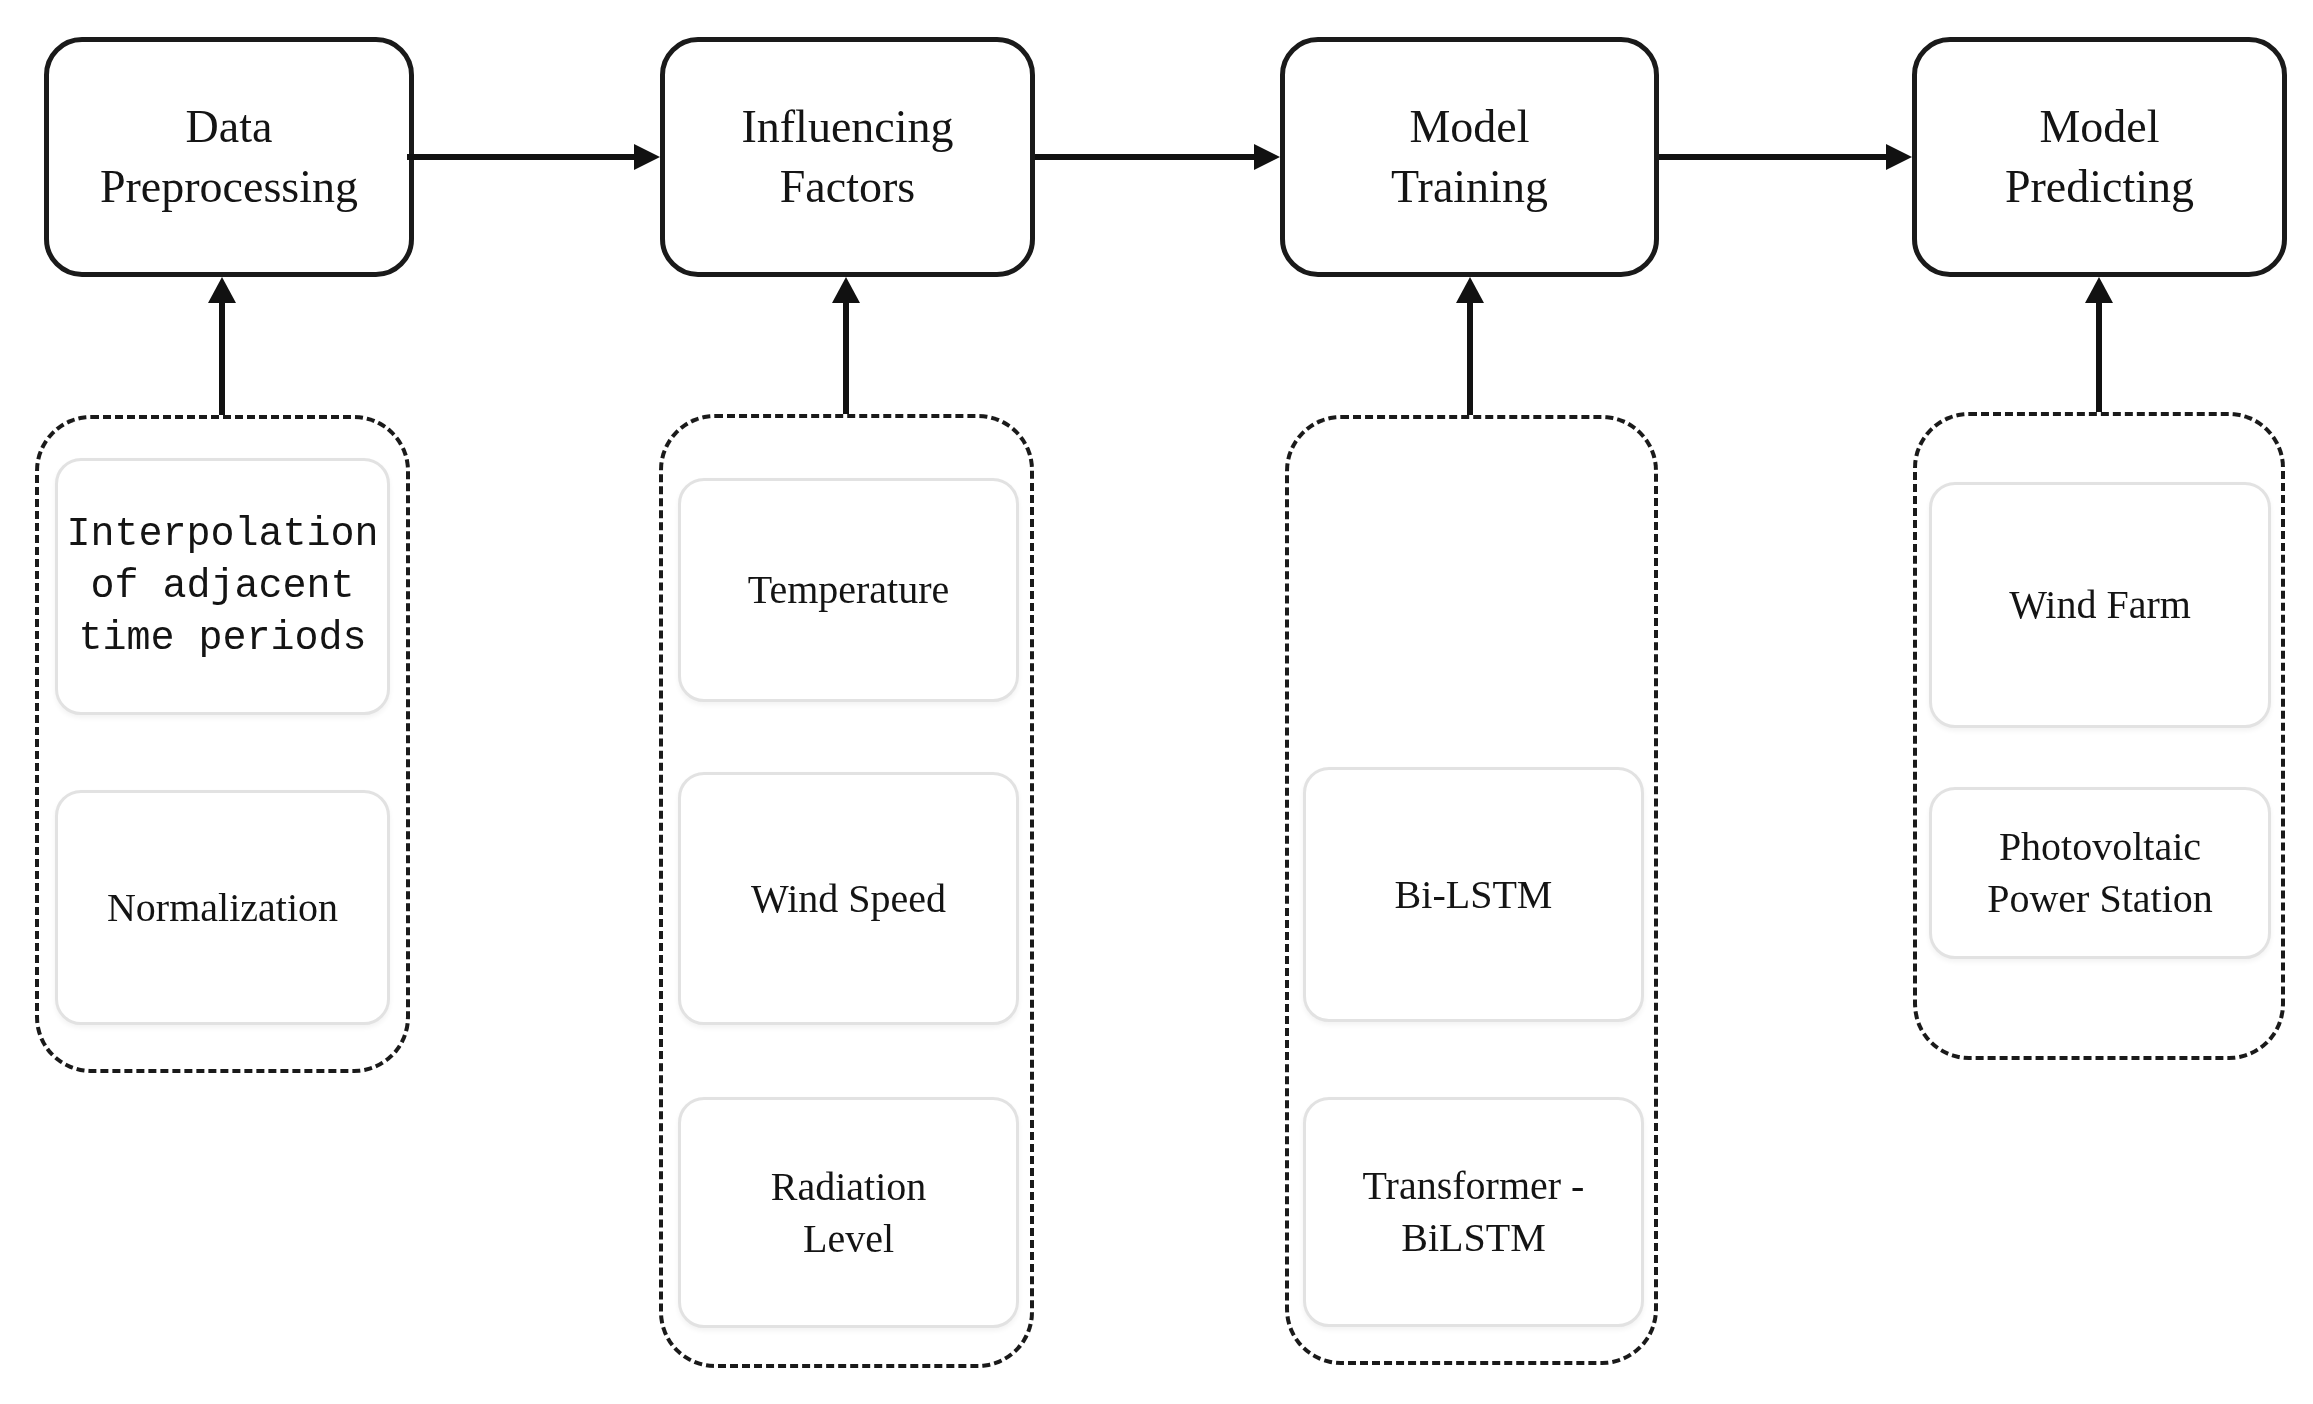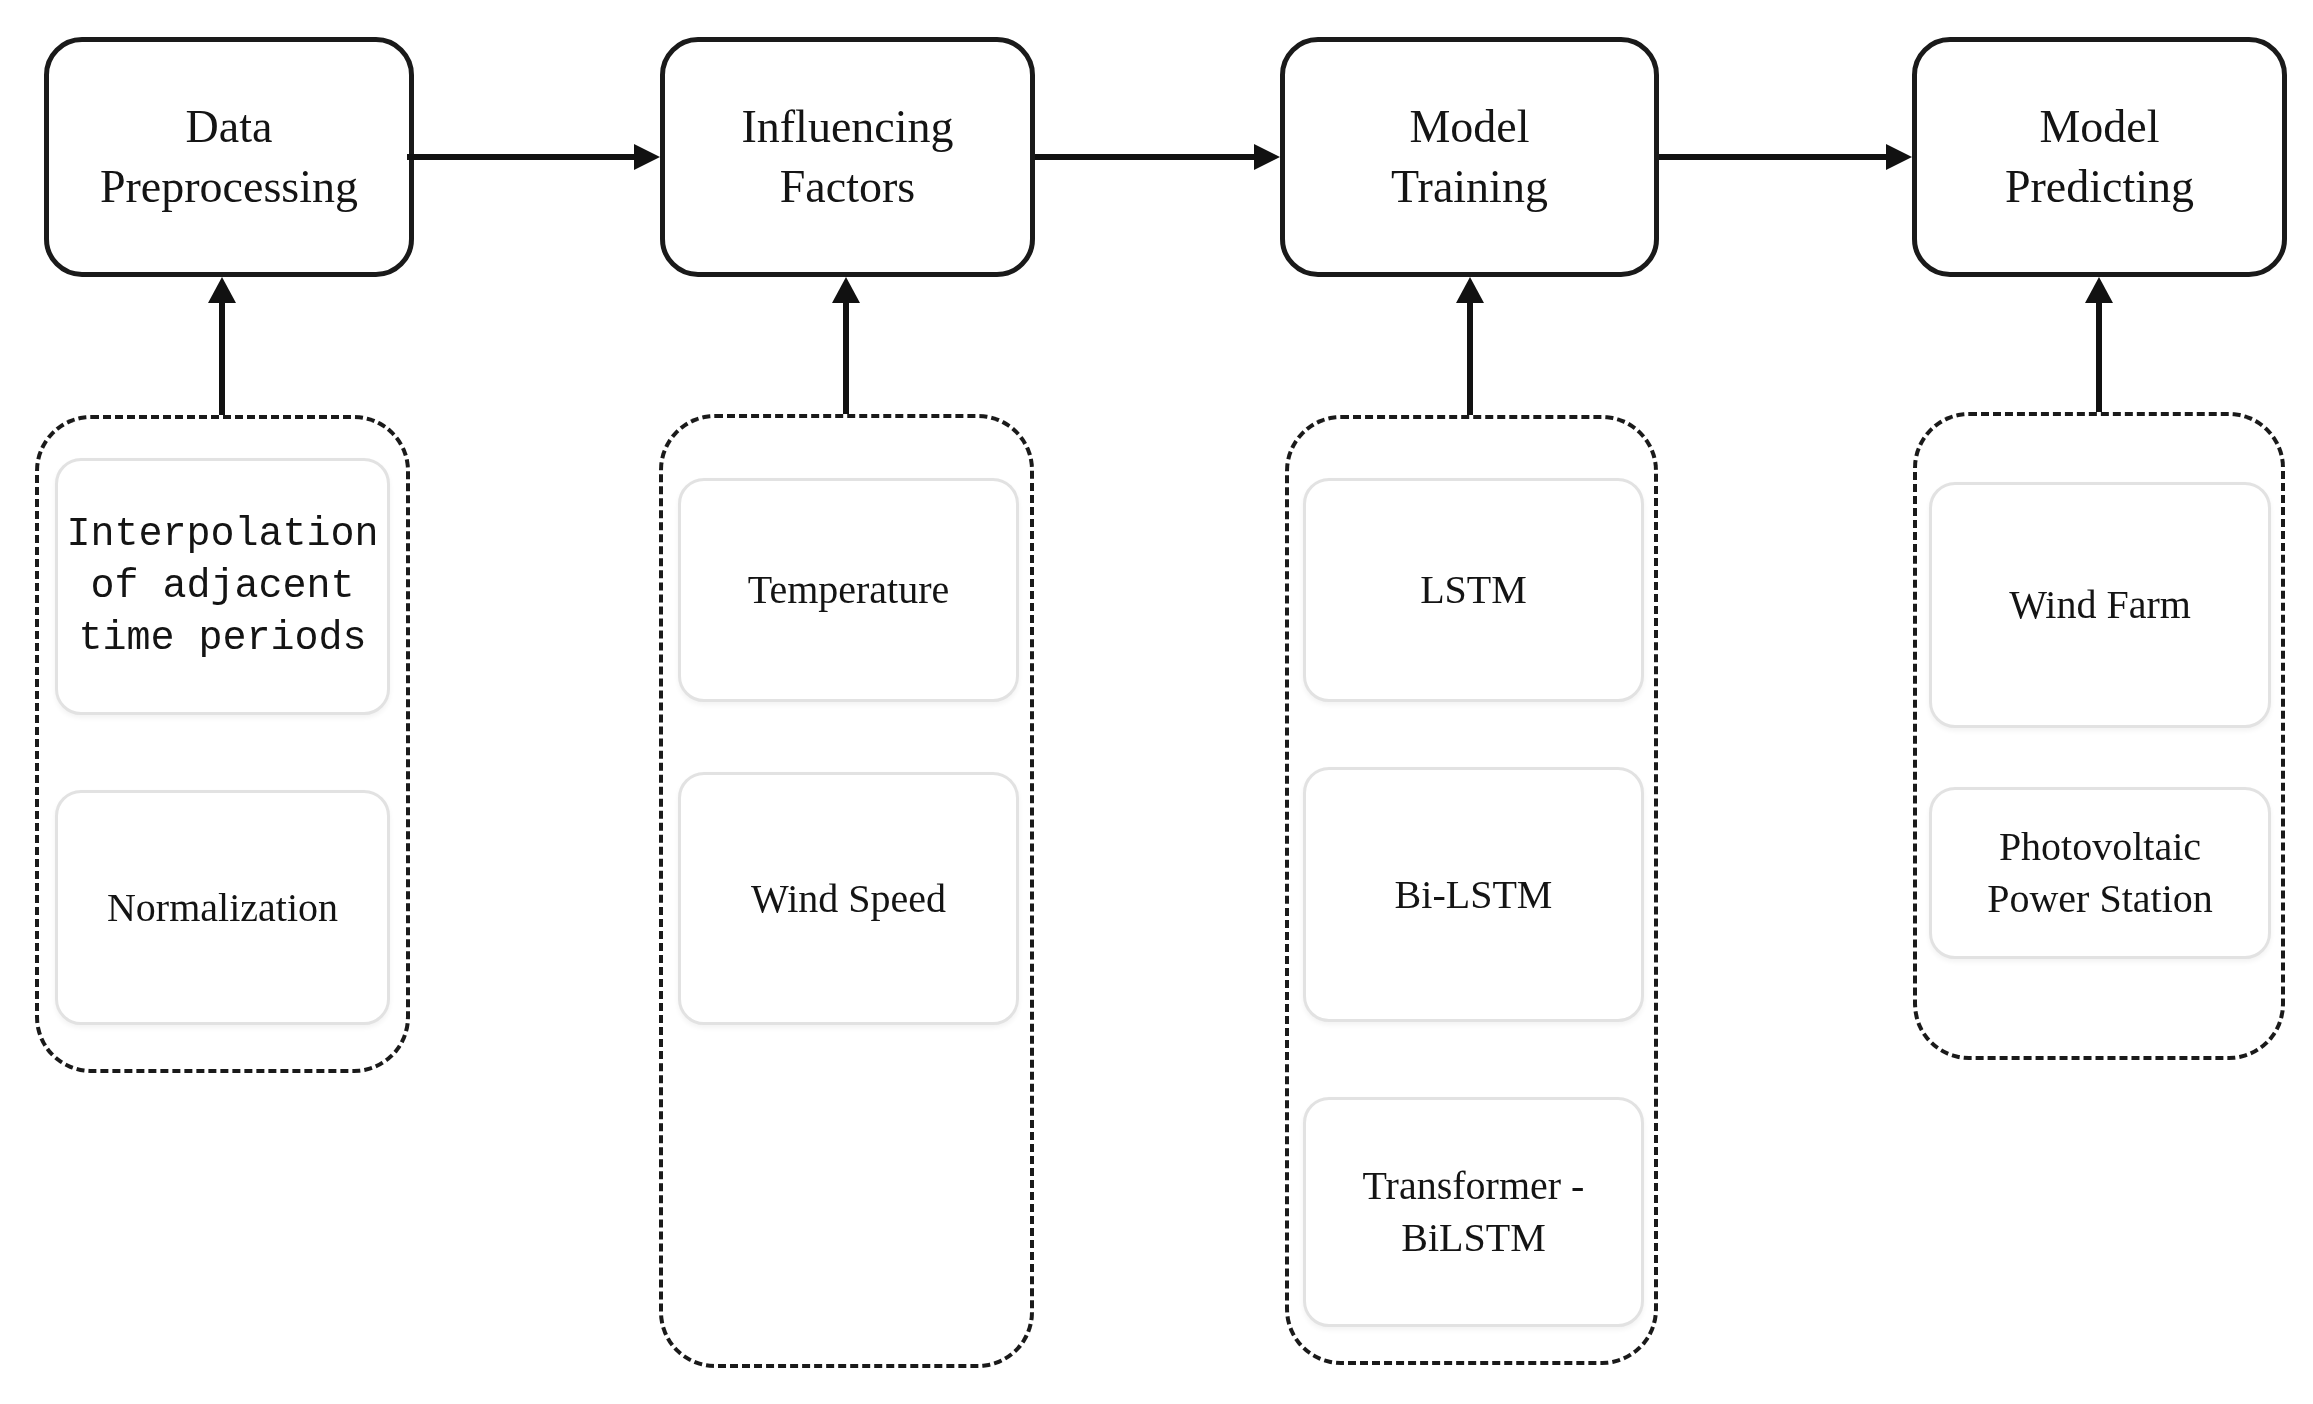--- a/index.html
+++ b/index.html
@@ -149,26 +149,27 @@
     </div>
   </div>
 
   <div class="group" id="group-2">
     <div class="item" id="g2-i1">
       <span>Temperature</span>
     </div>
     <div class="item" id="g2-i2">
       <span>Wind Speed</span>
     </div>
+    <div class="item" id="g2-i3">
+      <span>Radiation
+Level</span>
+    </div>
   </div>
 
   <div class="group" id="group-3">
-    <div class="item" id="g3-i1">
-      <span>LSTM</span>
-    </div>
     <div class="item" id="g3-i2">
       <span>Bi-LSTM</span>
     </div>
     <div class="item" id="g3-i3">
       <span>Transformer -
 BiLSTM</span>
     </div>
   </div>
 
   <div class="group" id="group-4">

